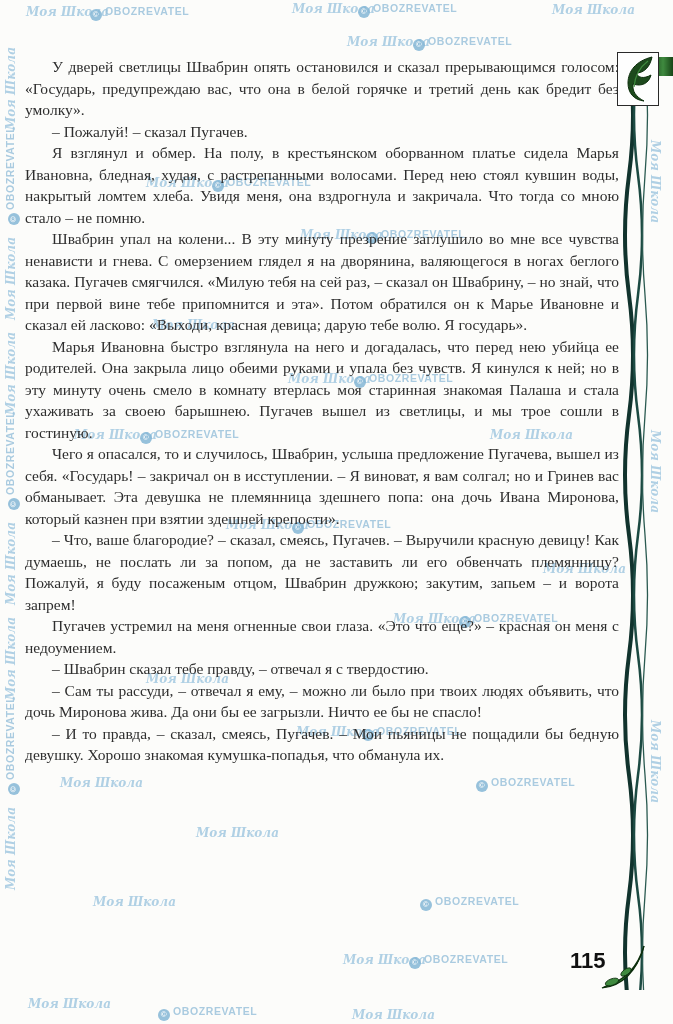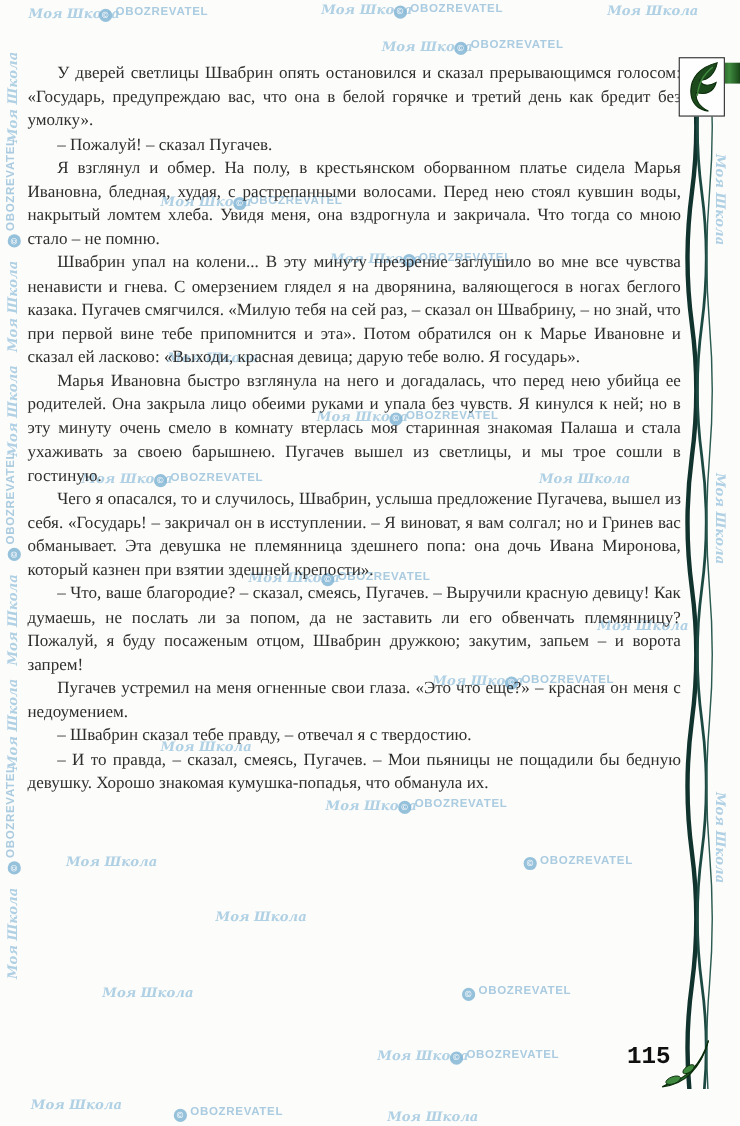--- a/index.html
+++ b/index.html
@@ -43,21 +43,21 @@
     position:absolute;left:617px;top:52px;width:40px;height:52px;
     background:#fefefe;border:1px solid #2a2a2a;z-index:4;
   }
   .corner-bar{
     position:absolute;left:648px;top:57px;width:25px;height:19px;
     background:linear-gradient(90deg,#0c2d0c,#3f8a3f 60%,#174517);z-index:3;
   }
   .bottom-flourish{position:absolute;left:598px;top:936px;z-index:4;}
   .page-number{
     position:absolute;left:570px;top:948px;z-index:5;
-    font-family:Liberation Mono, monospace;font-weight:bold;
+    font-family:Liberation Sans, sans-serif;font-weight:bold;
     font-size:22px;color:#101010;
   }
 </style>
 </head>
 <body>
 
 <div class="page">
 
   <div class="wm-layer">
       <span class="wm school" style="left: 26px; top: 5px;">Моя Школа</span>
@@ -112,20 +112,21 @@
   <div class="text-block">
       <p>У дверей светлицы Швабрин опять остановился и сказал прерывающимся голосом: «Государь, предупреждаю вас, что она в белой горячке и третий день как бредит без умолку».</p>
       <p>– Пожалуй! – сказал Пугачев.</p>
       <p>Я взглянул и обмер. На полу, в крестьянском оборванном платье сидела Марья Ивановна, бледная, худая, с растрепанными волосами. Перед нею стоял кувшин воды, накрытый ломтем хлеба. Увидя меня, она вздрогнула и закричала. Что тогда со мною стало – не помню.</p>
       <p>Швабрин упал на колени... В эту минуту презрение заглушило во мне все чувства ненависти и гнева. С омерзением глядел я на дворянина, валяющегося в ногах беглого казака. Пугачев смягчился. «Милую тебя на сей раз, – сказал он Швабрину, – но знай, что при первой вине тебе припомнится и эта». Потом обратился он к Марье Ивановне и сказал ей ласково: «Выходи, красная девица; дарую тебе волю. Я государь».</p>
       <p>Марья Ивановна быстро взглянула на него и догадалась, что перед нею убийца ее родителей. Она закрыла лицо обеими руками и упала без чувств. Я кинулся к ней; но в эту минуту очень смело в комнату втерлась моя старинная знакомая Палаша и стала ухаживать за своею барышнею. Пугачев вышел из светлицы, и мы трое сошли в гостиную.</p>
       <p>Чего я опасался, то и случилось, Швабрин, услыша предложение Пугачева, вышел из себя. «Государь! – закричал он в исступлении. – Я виноват, я вам солгал; но и Гринев вас обманывает. Эта девушка не племянница здешнего попа: она дочь Ивана Миронова, который казнен при взятии здешней крепости».</p>
       <p>– Что, ваше благородие? – сказал, смеясь, Пугачев. – Выручили красную девицу! Как думаешь, не послать ли за попом, да не заставить ли его обвенчать племянницу? Пожалуй, я буду посаженым отцом, Швабрин дружкою; закутим, запьем – и ворота запрем!</p>
       <p>Пугачев устремил на меня огненные свои глаза. «Это что еще?» – красная он меня с недоумением.</p>
       <p>– Швабрин сказал тебе правду, – отвечал я с твердостию.</p>
+      <p>– Сам ты рассуди, – отвечал я ему, – можно ли было при твоих людях объявить, что дочь Миронова жива. Да они бы ее загрызли. Ничто ее бы не спасло!</p>
       <p>– И то правда, – сказал, смеясь, Пугачев. – Мои пьяницы не пощадили бы бедную девушку. Хорошо знакомая кумушка-попадья, что обманула их.</p>
     </div>
 
   <div class="border-strip">
     <svg width="30" height="935" viewBox="0 0 30 935">
       <path d="M9,0 q8,60 0,120 q-8,60 0,120 q8,60 0,120 q-8,60 0,120 q8,60 0,120 q-8,60 0,120 q8,60 0,120 q-8,58 0,115" fill="none" stroke="#11332d" stroke-width="4"></path>
       <path d="M18,0 q-8,60 0,120 q8,60 0,120 q-8,60 0,120 q8,60 0,120 q-8,60 0,120 q8,60 0,120 q-8,60 0,120 q8,58 0,115" fill="none" stroke="#1c4a42" stroke-width="2.5"></path>
       <path d="M25,0 q5,60 0,120 q-5,60 0,120 q5,60 0,120 q-5,60 0,120 q5,60 0,120 q-5,60 0,120 q5,60 0,120 q-5,58 0,115" fill="none" stroke="#2a5a50" stroke-width="1.3"></path>
     </svg>
   </div>

